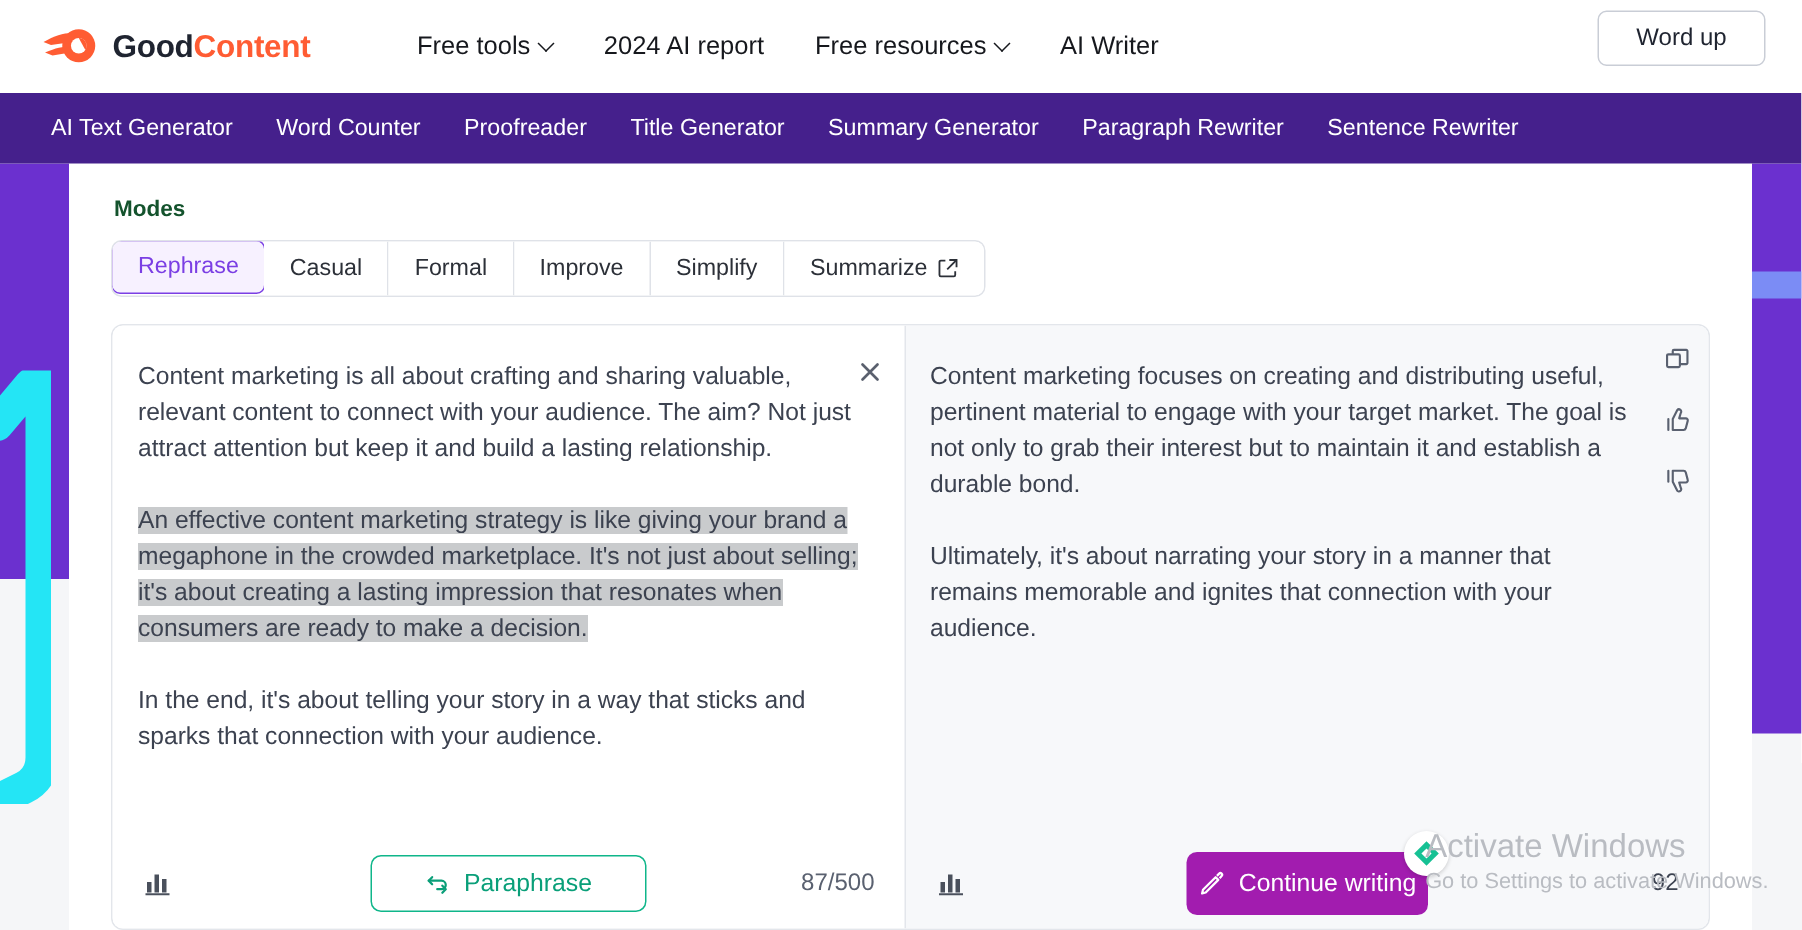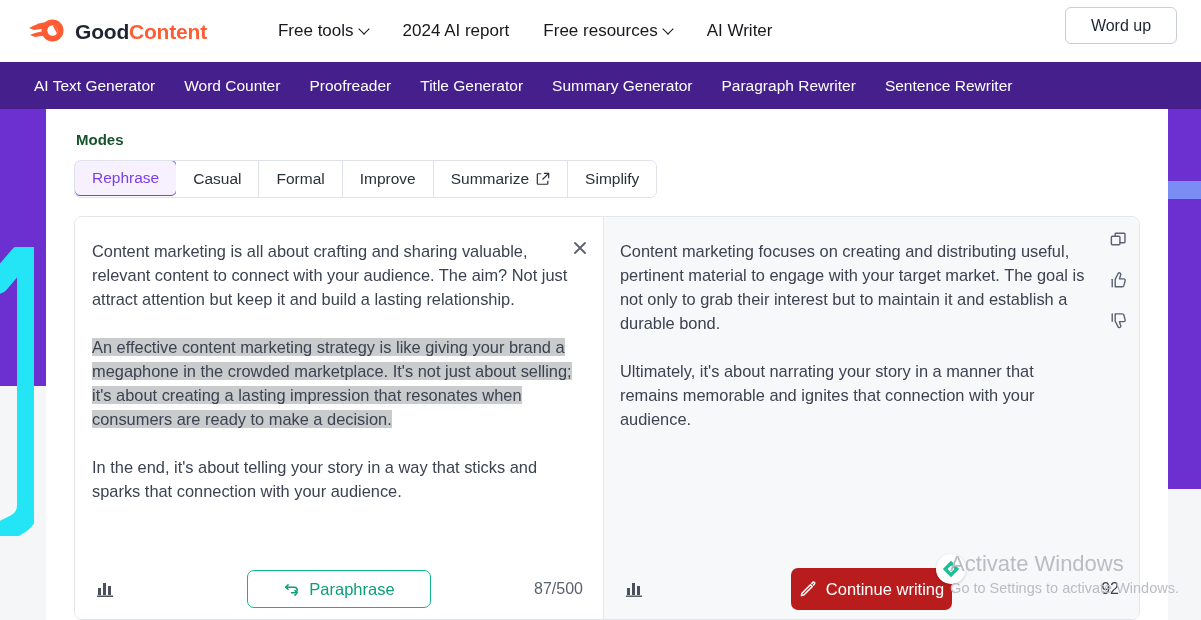--- a/index.html
+++ b/index.html
@@ -134,21 +134,21 @@
 
   .paraphrase-btn {
     display: flex; align-items: center; gap: 9px;
     height: 38px; padding: 0 35px; border: 1.4px solid #0fb68a; border-radius: 7px;
     background: #fff; color: #0a9f79; font-size: 16.5px; cursor: pointer;
     font-family: "Liberation Sans", sans-serif;
   }
   .continue-btn {
     display: flex; align-items: center; gap: 9px;
     height: 42px; padding: 0 8px; border: none; border-radius: 7px;
-    background: #b91c1c; color: #ffffff; font-size: 16.5px; cursor: pointer;
+    background: #a21caf; color: #ffffff; font-size: 16.5px; cursor: pointer;
     font-family: "Liberation Sans", sans-serif; position: relative;
   }
   .ai-badge {
     position: absolute; right: -14px; top: -14px; width: 30px; height: 30px;
     border-radius: 50%; background: #ffffff; display: flex; align-items: center; justify-content: center;
     box-shadow: 0 1px 3px rgba(0,0,0,0.18);
   }
   .counter {
     margin-left: auto; font-size: 16px; color: #5a6170;
   }
@@ -233,29 +233,29 @@
         <div class="mode-btn">
           <span>Casual</span>
         </div>
         <div class="mode-btn">
           <span>Formal</span>
         </div>
         <div class="mode-btn">
           <span>Improve</span>
         </div>
         <div class="mode-btn">
+          <span>Simplify</span>
+        </div>
+        <div class="mode-btn">
           <span>Summarize</span>
           <svg width="14" height="14" viewBox="0 0 16 16">
             <path d="M6 2 H2.5 A1 1 0 0 0 1.5 3 V13 A1 1 0 0 0 2.5 14 H12.5 A1 1 0 0 0 13.5 13 V10" fill="none" stroke="#2c3038" stroke-width="1.4"></path>
             <path d="M9 1.5 H14.5 V7" fill="none" stroke="#2c3038" stroke-width="1.4"></path>
             <path d="M14.2 1.8 L7.4 8.6" fill="none" stroke="#2c3038" stroke-width="1.4"></path>
           </svg>
-        </div>
-        <div class="mode-btn">
-          <span>Simplify</span>
         </div>
       </div>
     </div>
 
     <div class="panels">
 
       <div class="panel panel-left">
         <div class="panel-body">
           <div class="close-x">
             <svg width="14" height="14" viewBox="0 0 14 14">

